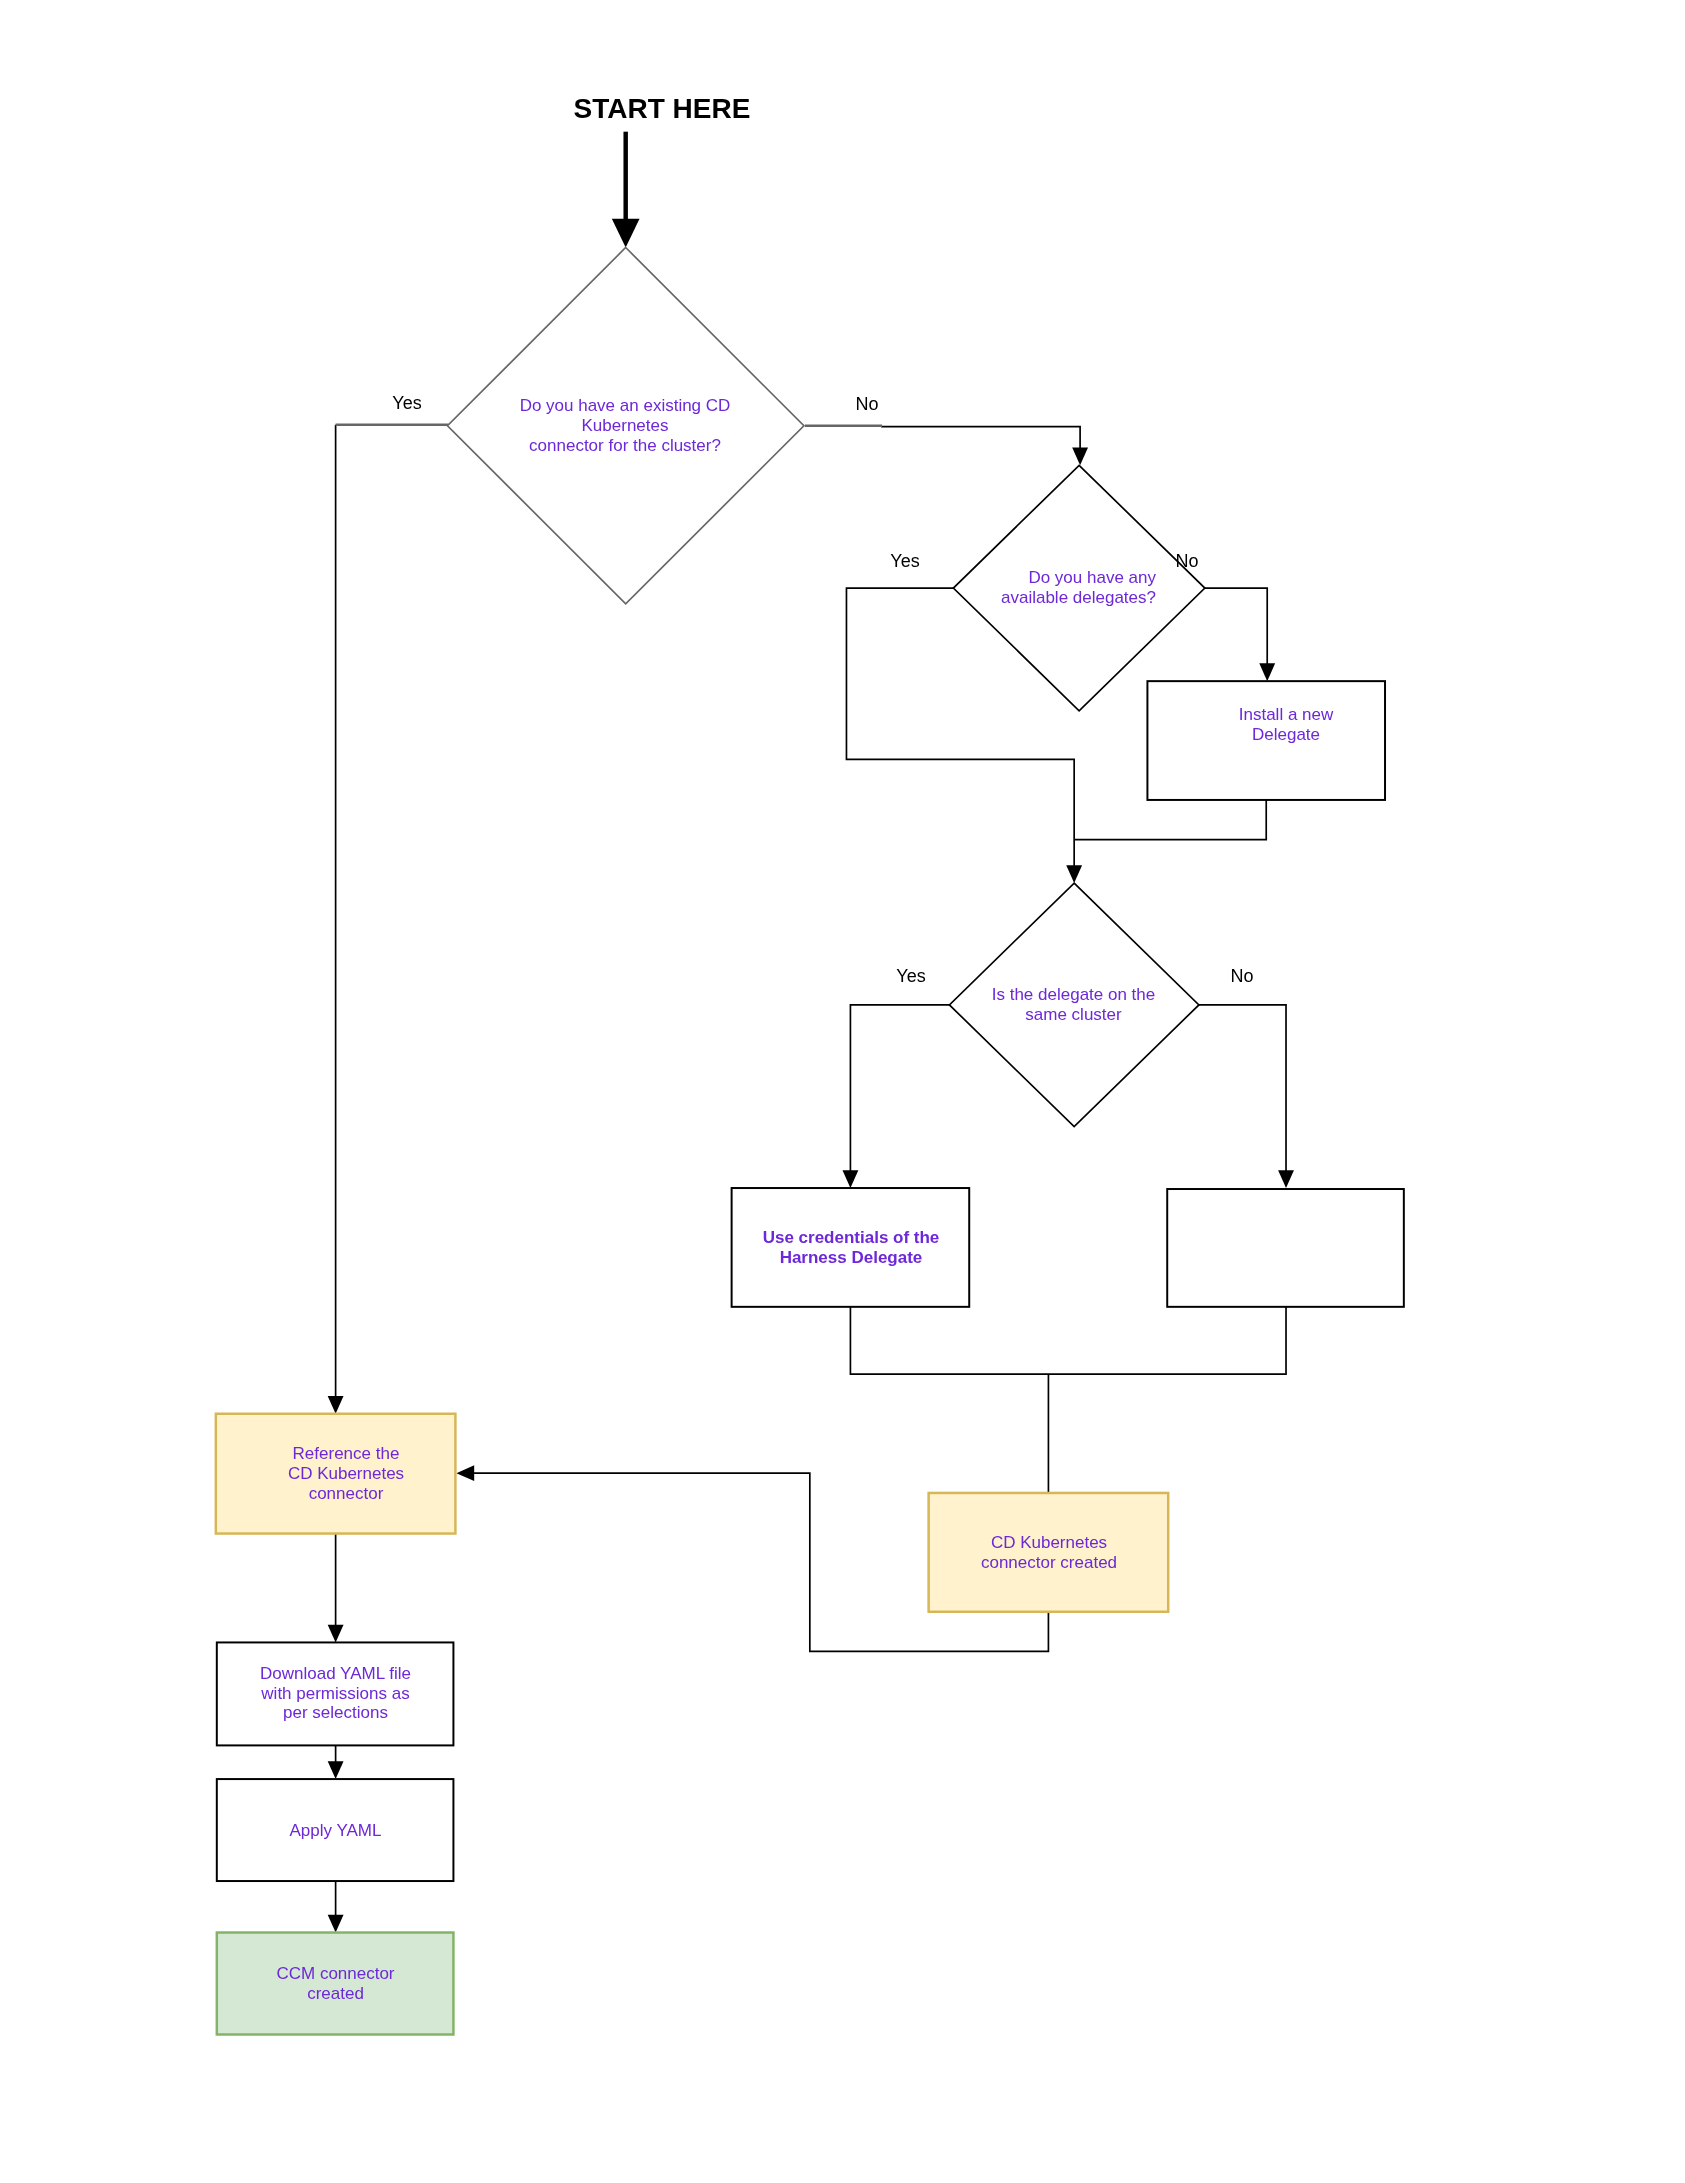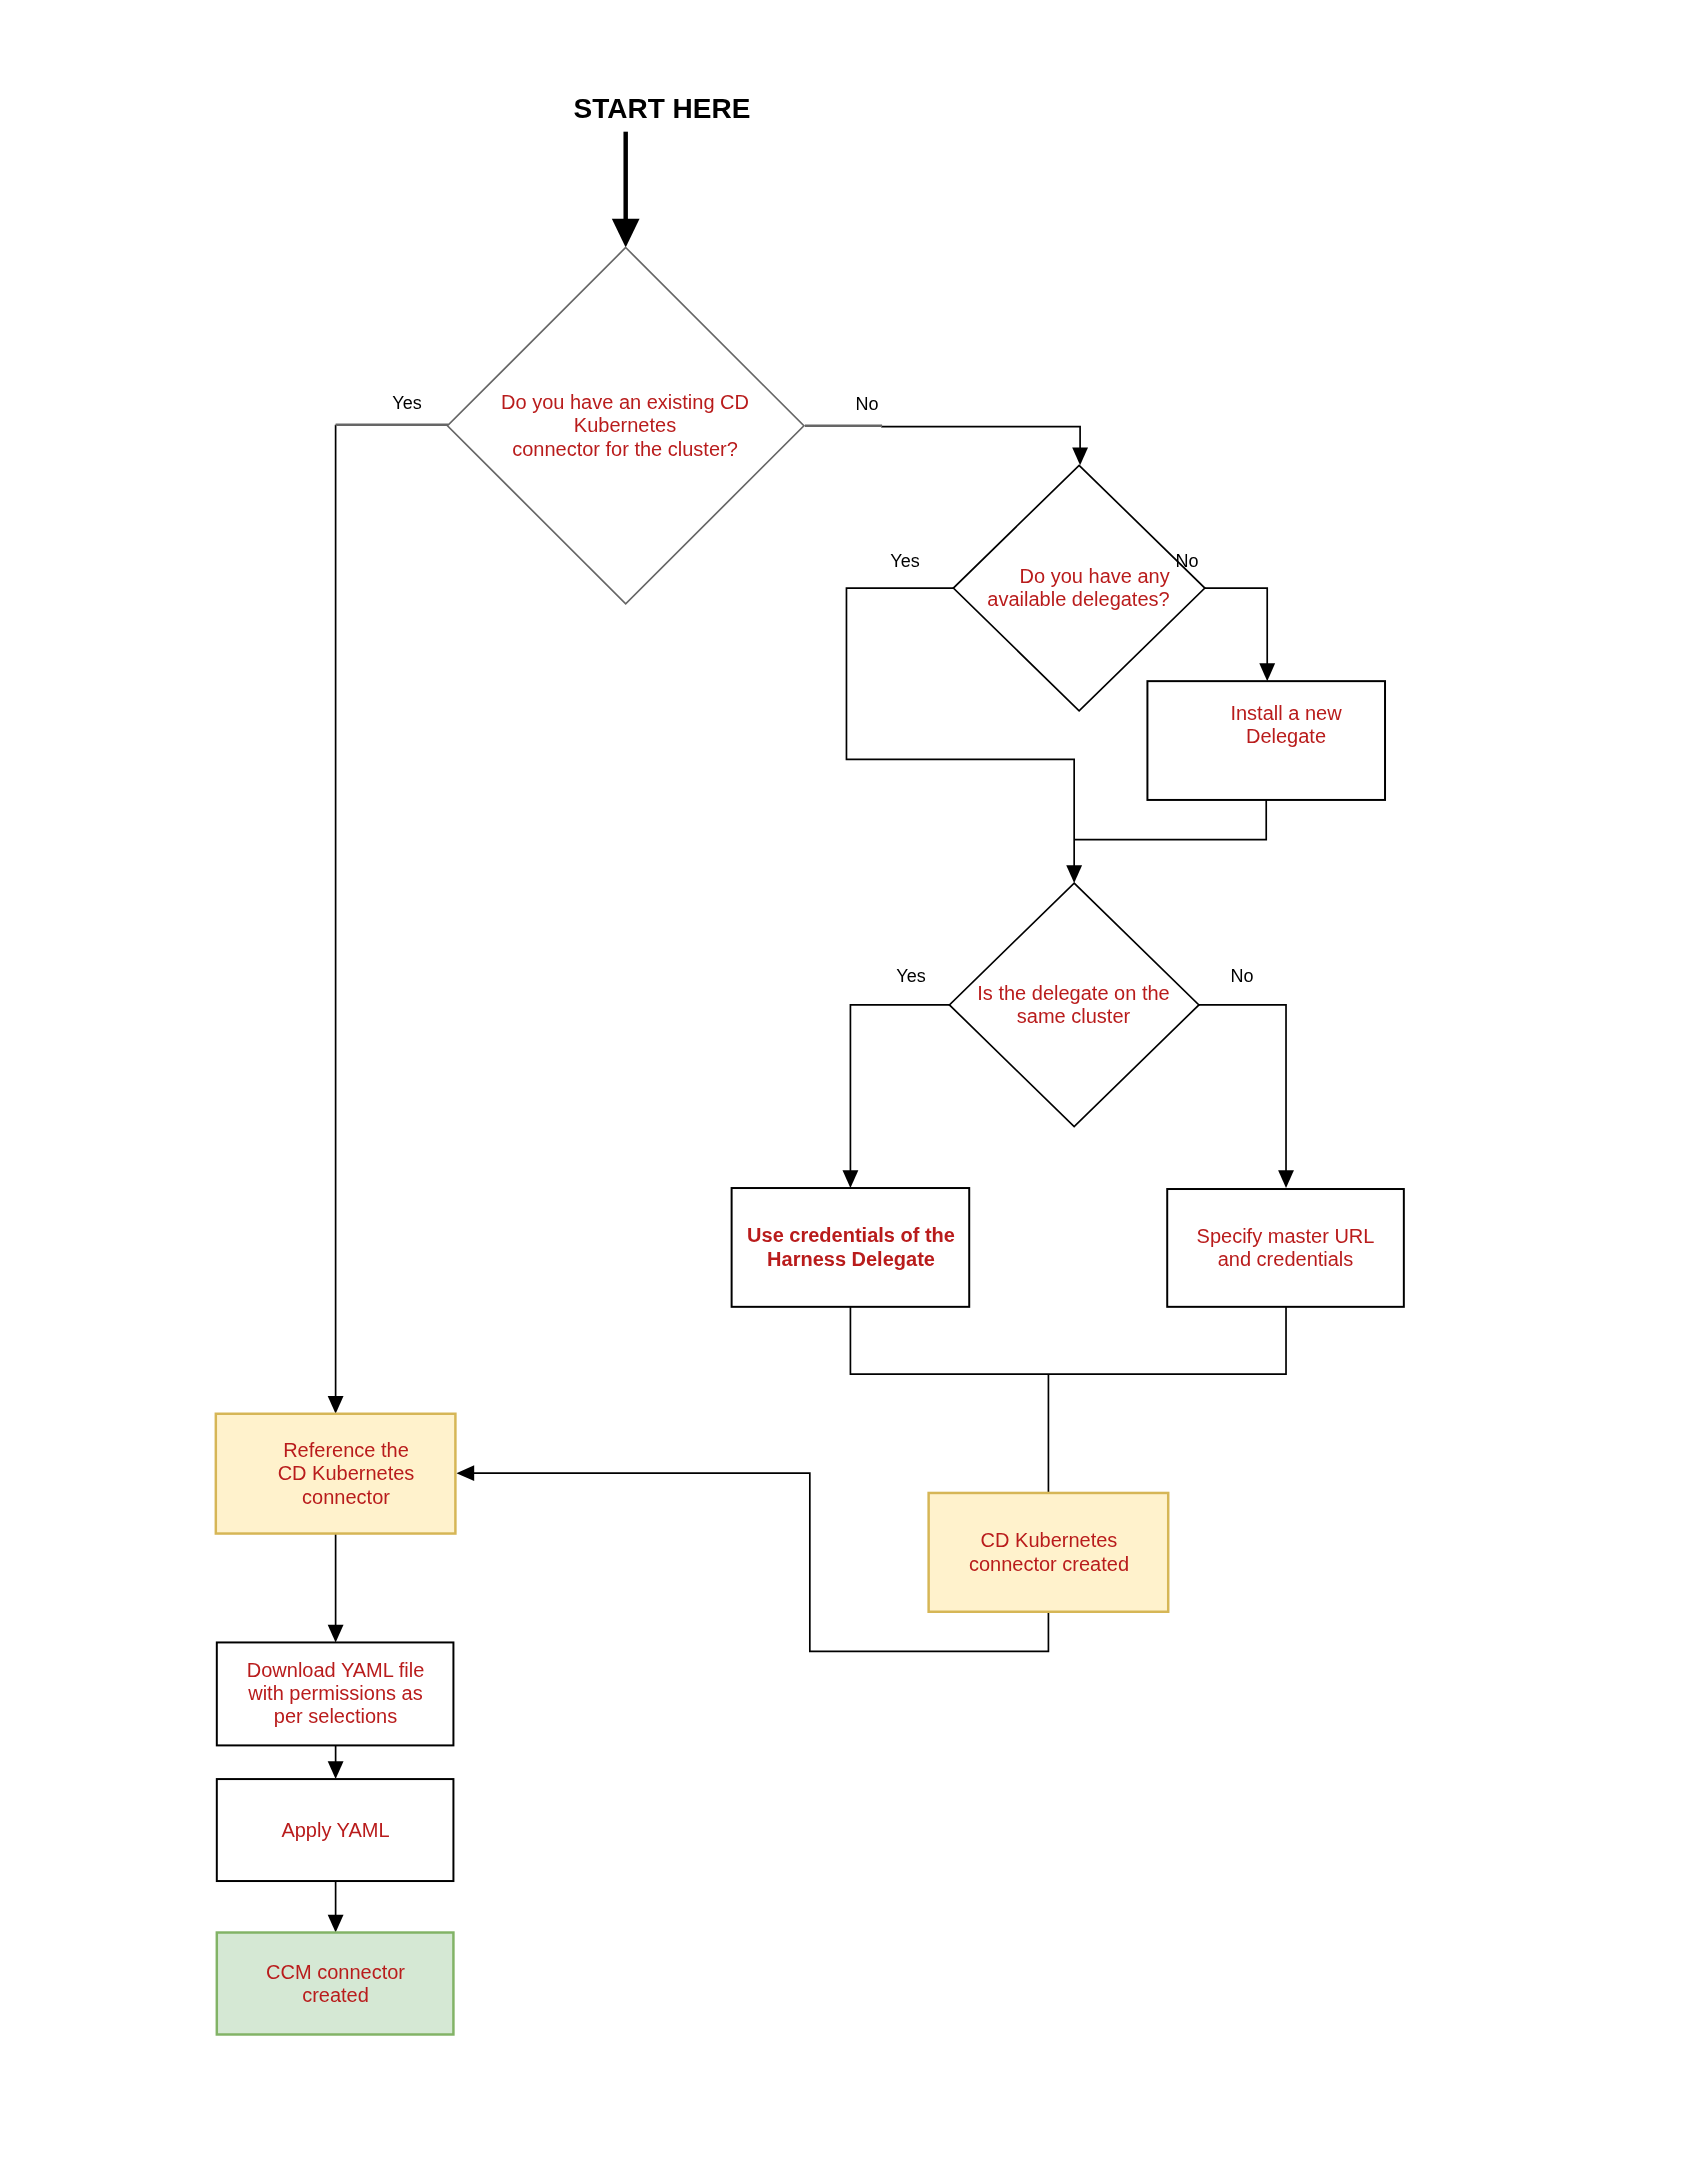--- a/index.html
+++ b/index.html
@@ -16,21 +16,21 @@
     width:1685px;height:2184px;
     background:#ffffff;
     font-family:"Liberation Sans","DejaVu Sans",sans-serif;
     overflow:hidden;
   }
   #wires{position:absolute;left:0;top:0;z-index:0;}
   .txt{
     position:absolute;z-index:1;
     display:flex;align-items:center;justify-content:center;
     text-align:center;white-space:pre-line;
-    color:#b91c1c;font-size:20px;line-height:1.16;
+    color:#6d28d9;font-size:17px;line-height:1.16;
   }
   .edge-label{
     position:absolute;z-index:1;
     transform:translate(-50%,-50%);
     font-size:18px;color:#000;white-space:nowrap;
   }
   .page-title{
     position:absolute;z-index:1;
     transform:translate(-50%,-50%);
     font-size:28px;font-weight:bold;color:#000;white-space:nowrap;
@@ -100,22 +100,20 @@
 connector for the cluster?</div>
   <div class="txt" style="left:953px;top:465px;width:251px;height:246px;text-align:right;">Do you have any
 available delegates?</div>
   <div class="txt" style="left:949px;top:883px;width:249px;height:244px;">Is the delegate on the
 same cluster</div>
 
   <div class="txt" style="left:1147px;top:671px;width:238px;height:108px;padding-left:20px;">Install a new
 Delegate</div>
   <div class="txt" style="left:732px;top:1188px;width:238px;height:119px;font-weight:bold;">Use credentials of the
 Harness Delegate</div>
-  <div class="txt" style="left:1167px;top:1189px;width:237px;height:118px;">Specify master URL
-and credentials</div>
   <div class="txt" style="left:929px;top:1493px;width:240px;height:119px;">CD Kubernetes
 connector created</div>
   <div class="txt" style="left:216px;top:1414px;width:260px;height:120px;">Reference the
 CD Kubernetes
 connector</div>
   <div class="txt" style="left:217px;top:1642px;width:237px;height:103px;">Download YAML file
 with permissions as
 per selections</div>
   <div class="txt" style="left:217px;top:1780px;width:237px;height:102px;">Apply YAML</div>
   <div class="txt" style="left:217px;top:1933px;width:237px;height:102px;">CCM connector

